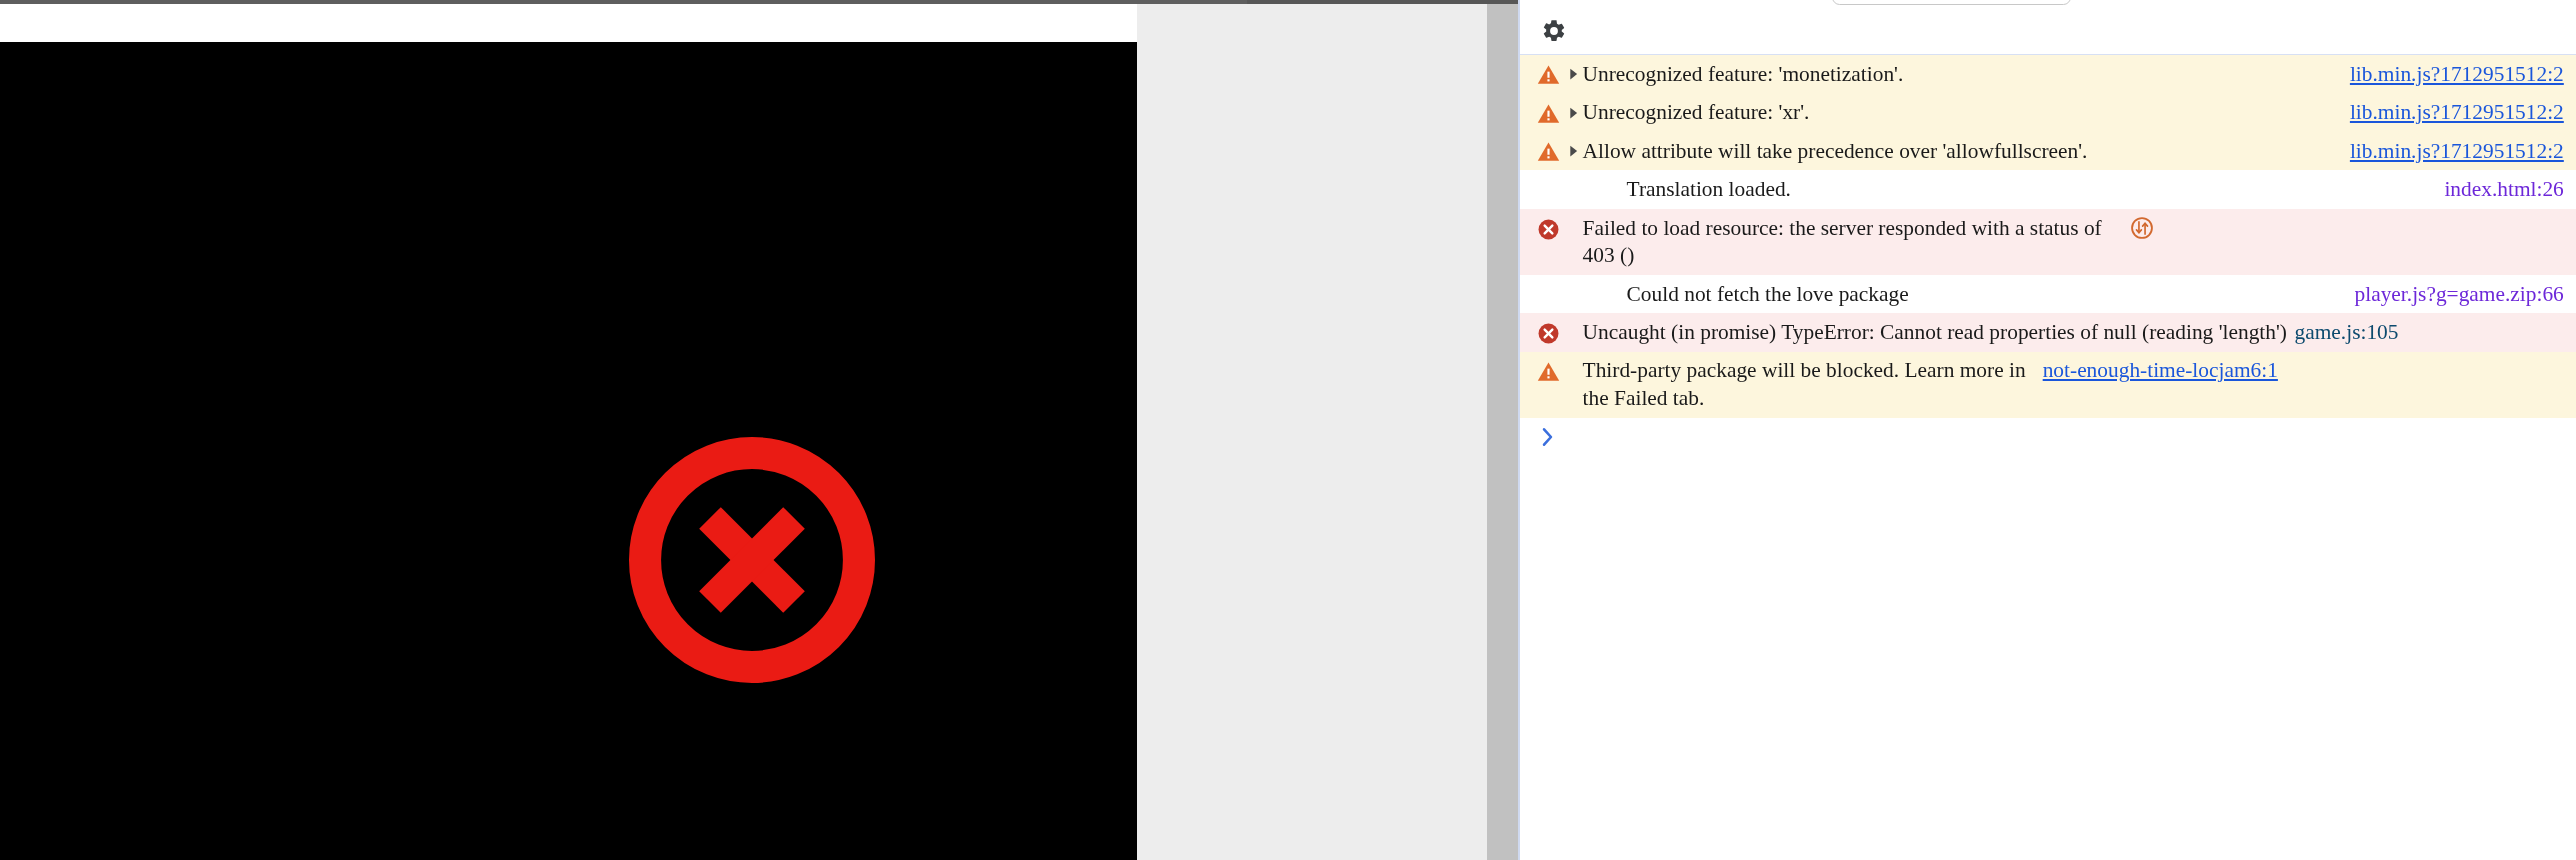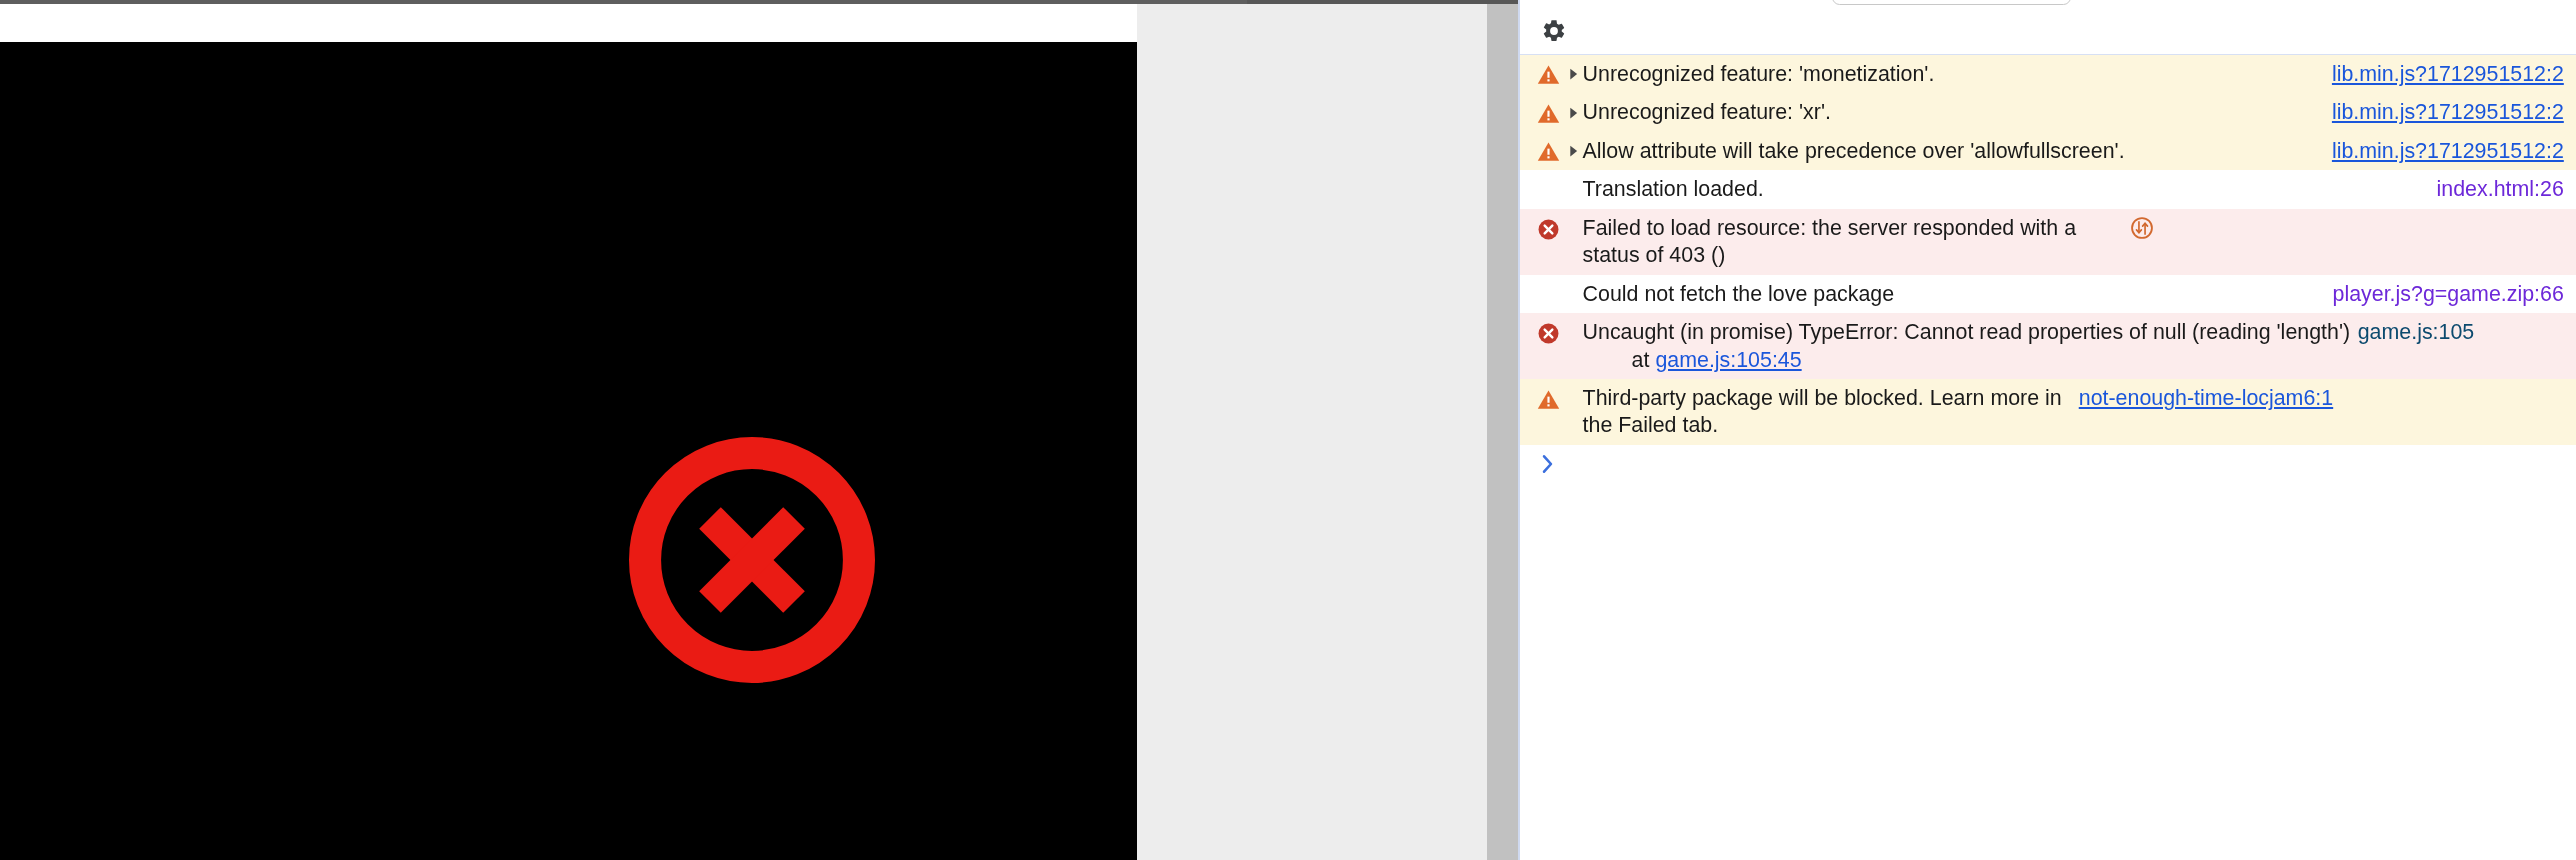--- a/index.html
+++ b/index.html
@@ -75,21 +75,21 @@
   }
 
   
   .devtools {
     position: absolute;
     left: 1518px; top: 0;
     width: 1058px;
     height: 860px;
     background: #ffffff;
     border-left: 2.3px solid #cfd9f0;
-    font-family: Liberation Sans, sans-serif;
+    font-family: Liberation Serif, serif;
   }
 
   
   .dt-toolbar {
     position: relative;
     height: 55px;
     border-bottom: 1.5px solid #d7e0f4;
     background: #ffffff;
   }
   .gear-btn {
@@ -121,21 +121,21 @@
     padding: 4.6px 12.2px 5.4px 12.2px;
     font-size: 21.4px;
     line-height: 27.5px;
     color: #1a1a1a;
     display: flex;
     align-items: flex-start;
     border-top: 0.8px solid transparent;
   }
   .msg.warn  { background: #fdf6dd; }
   .msg.err   { background: #fcecec; }
-  .msg.log   { background: #ffffff; }
+  .msg.log   { background: #ffffff; margin-left: 44px; }
 
   .msg-gutter {
     flex: 0 0 32px;
     width: 32px;
     height: 27.5px;
     display: flex;
     align-items: center;
     justify-content: center;
     padding-top: 1.5px;
   }
@@ -367,21 +367,21 @@
         <div class="msg-gutter">
           <svg width="23" height="23" viewBox="0 0 30 30" xmlns="http://www.w3.org/2000/svg">
             <circle cx="15" cy="15" r="13" fill="#c0392b"></circle>
             <g stroke="#ffffff" stroke-width="3.2" stroke-linecap="round">
               <line x1="10" y1="10" x2="20" y2="20"></line>
               <line x1="20" y1="10" x2="10" y2="20"></line>
             </g>
           </svg>
         </div>
         <div class="msg-disclosure"></div>
-        <div class="msg-body"><span>Uncaught (in promise) TypeError: Cannot read properties of null (reading 'length')</span><span class="dim-src" style="margin-left:7.6px">game.js:105</span><span class="stack-line"><span>at </span><a>game.js:105:45</a></span></div>
+        <div class="msg-body"><span>Uncaught (in promise) TypeError: Cannot read properties of null (reading 'length')</span><span class="dim-src" style="margin-left:7.6px">game.js:105</span></div>
       </div>
 
       <div class="msg warn">
         <div class="msg-gutter">
           <svg width="23" height="21.4" viewBox="0 0 30 28" xmlns="http://www.w3.org/2000/svg">
             <path d="M15 2 L29 26 L1 26 Z" fill="#e06a2b"></path>
             <rect x="13.6" y="10" width="2.8" height="8" fill="#ffffff"></rect>
             <rect x="13.6" y="20" width="2.8" height="2.8" fill="#ffffff"></rect>
           </svg>
         </div>

